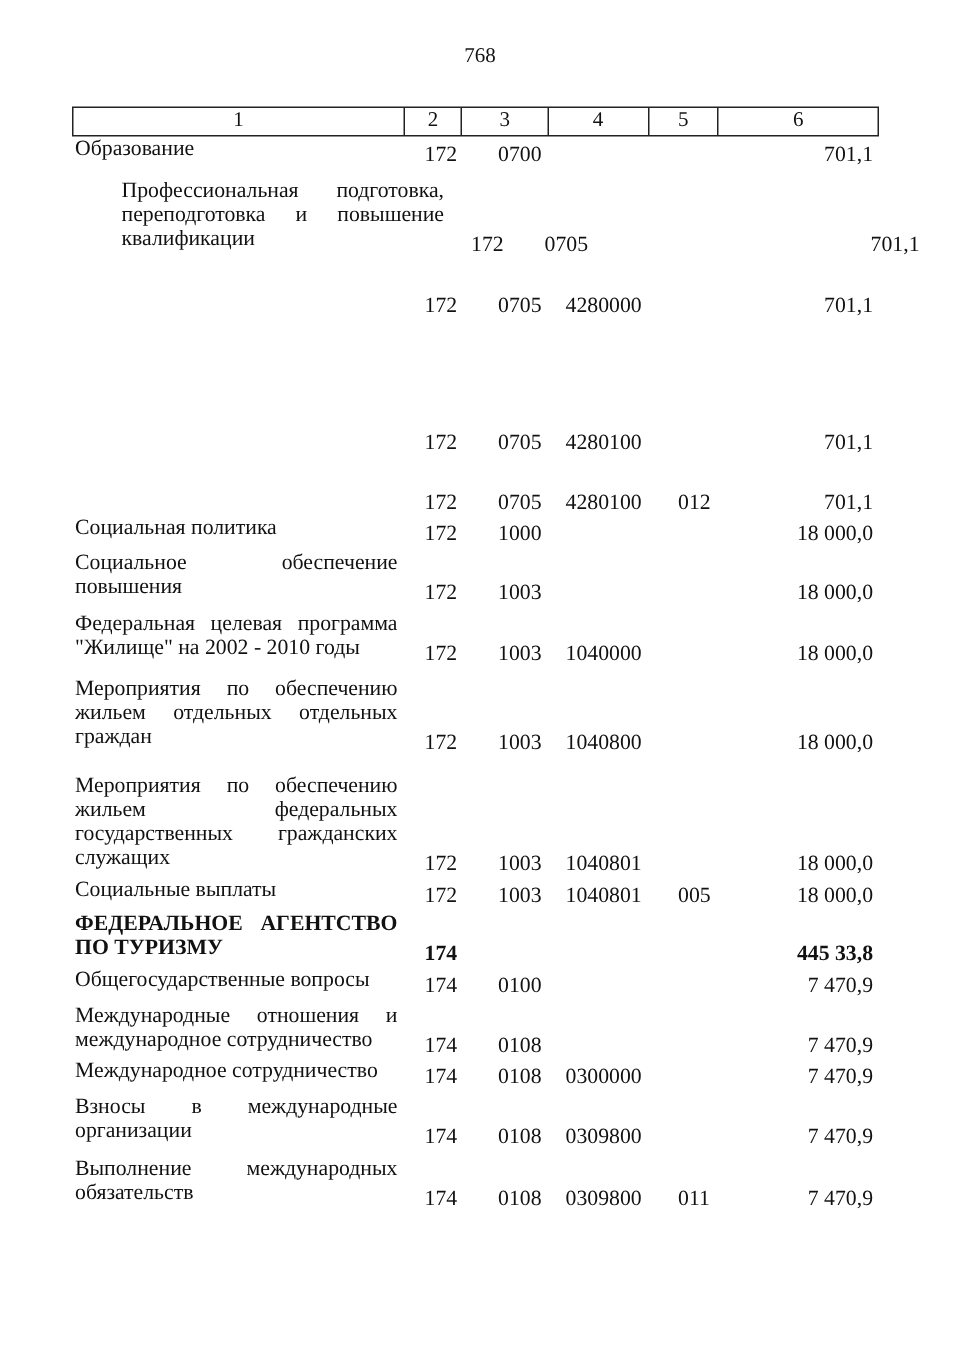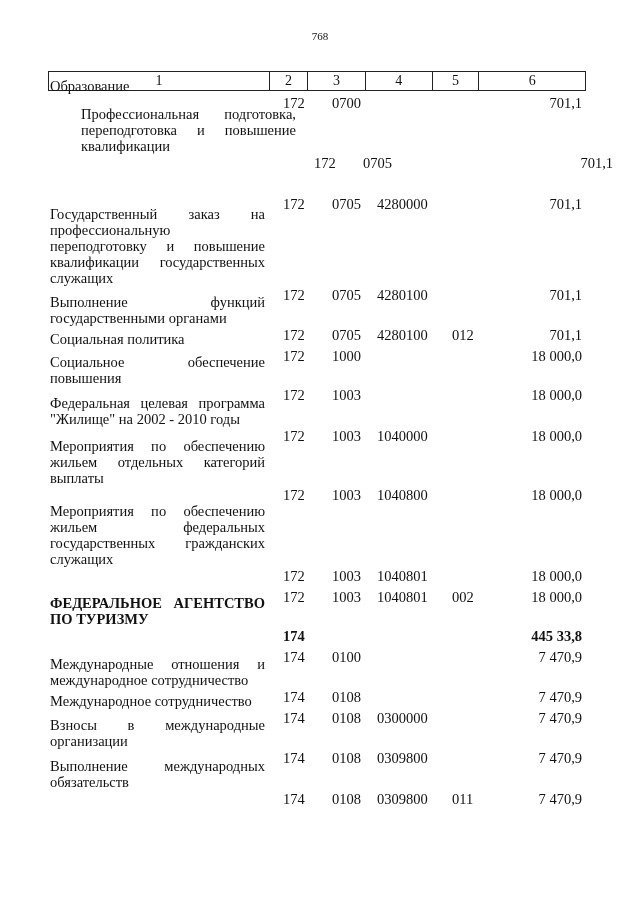--- a/index.html
+++ b/index.html
@@ -1,26 +1,26 @@
 <!DOCTYPE html>
 <html><head>
 <meta charset="utf-8">
 <style>
   html, body { margin: 0; padding: 0; background: #ffffff; }
   body { width: 640px; height: 905px; position: relative; overflow: hidden;
          font-family: "Liberation Serif", "DejaVu Serif", serif; color: #111; font-size: 14.5px; }
-  .page-number { position: absolute; top: 30px; left: 0; width: 640px; text-align: center; font-size: 11px; }
+  .page-number { position: absolute; top: 30px; left: 0; width: 640px; text-align: center; font-size: 14px; }
   .header { position: absolute; top: 71px; left: 48px; width: 538px; height: 20px;
             border: 1px solid #222; box-sizing: border-box; display: flex; }
   .header .hc { box-sizing: border-box; border-right: 1px solid #222; text-align: center;
                 line-height: 18px; font-size: 14px; }
   .header .hc:last-child { border-right: none; }
   .row { position: absolute; left: 0; width: 640px; }
   .row .c1 { position: absolute; left: 50px; width: 215px; text-align: justify; text-align-last: left;
-             line-height: 16px; bottom: 17px; }
+             line-height: 16px; bottom: 4px; }
   .row .num { position: absolute; bottom: 0; line-height: 16px; white-space: nowrap; }
   .row .c2 { left: 283px; }
   .row .c3 { left: 332px; }
   .row .c4 { left: 377px; }
   .row .c5 { left: 452px; }
   .row .c6 { right: 58px; text-align: center; }
   .bold { font-weight: bold; }
 </style>
 </head>
 <body>
@@ -54,29 +54,27 @@
       <div class="num c6">701,1</div>
     </div>
     <div class="row" style="top: 0px; height: 212px;">
       <div class="num c2">172</div>
       <div class="num c3">0705</div>
       <div class="num c4">4280000</div>
       <div class="num c5"></div>
       <div class="num c6">701,1</div>
     </div>
     <div class="row" style="top: 0px; height: 303px;">
-      <div class="c1">Государственный заказ на профессиональную переподготовку и повышение квалификации государственных служащих</div>
       <div class="num c2">172</div>
       <div class="num c3">0705</div>
       <div class="num c4">4280100</div>
       <div class="num c5"></div>
       <div class="num c6">701,1</div>
     </div>
     <div class="row" style="top: 0px; height: 343px;">
-      <div class="c1">Выполнение функций государственными органами</div>
       <div class="num c2">172</div>
       <div class="num c3">0705</div>
       <div class="num c4">4280100</div>
       <div class="num c5">012</div>
       <div class="num c6">701,1</div>
     </div>
     <div class="row" style="top: 0px; height: 364px;">
       <div class="c1">Социальная политика</div>
       <div class="num c2">172</div>
       <div class="num c3">1000</div>
@@ -94,51 +92,53 @@
     </div>
     <div class="row" style="top: 0px; height: 444px;">
       <div class="c1">Федеральная целевая программа "Жилище" на 2002 - 2010 годы</div>
       <div class="num c2">172</div>
       <div class="num c3">1003</div>
       <div class="num c4">1040000</div>
       <div class="num c5"></div>
       <div class="num c6">18 000,0</div>
     </div>
     <div class="row" style="top: 0px; height: 503px;">
-      <div class="c1">Мероприятия по обеспечению жильем отдельных категорий выплаты</div>
+      <div class="c1">Мероприятия по обеспечению жильем отдельных отдельных граждан</div>
       <div class="num c2">172</div>
       <div class="num c3">1003</div>
       <div class="num c4">1040800</div>
       <div class="num c5"></div>
       <div class="num c6">18 000,0</div>
     </div>
     <div class="row" style="top: 0px; height: 584px;">
       <div class="c1">Мероприятия по обеспечению жильем федеральных государственных гражданских служащих</div>
       <div class="num c2">172</div>
       <div class="num c3">1003</div>
       <div class="num c4">1040801</div>
       <div class="num c5"></div>
       <div class="num c6">18 000,0</div>
     </div>
     <div class="row" style="top: 0px; height: 605px;">
+      <div class="c1">Социальные выплаты</div>
       <div class="num c2">172</div>
       <div class="num c3">1003</div>
       <div class="num c4">1040801</div>
-      <div class="num c5">002</div>
+      <div class="num c5">005</div>
       <div class="num c6">18 000,0</div>
     </div>
     <div class="row bold" style="top: 0px; height: 644px;">
       <div class="c1">ФЕДЕРАЛЬНОЕ АГЕНТСТВО ПО ТУРИЗМУ</div>
       <div class="num c2">174</div>
       <div class="num c3"></div>
       <div class="num c4"></div>
       <div class="num c5"></div>
       <div class="num c6">445 33,8</div>
     </div>
     <div class="row" style="top: 0px; height: 665px;">
+      <div class="c1">Общегосударственные вопросы</div>
       <div class="num c2">174</div>
       <div class="num c3">0100</div>
       <div class="num c4"></div>
       <div class="num c5"></div>
       <div class="num c6">7 470,9</div>
     </div>
     <div class="row" style="top: 0px; height: 705px;">
       <div class="c1">Международные отношения и международное сотрудничество</div>
       <div class="num c2">174</div>
       <div class="num c3">0108</div>

